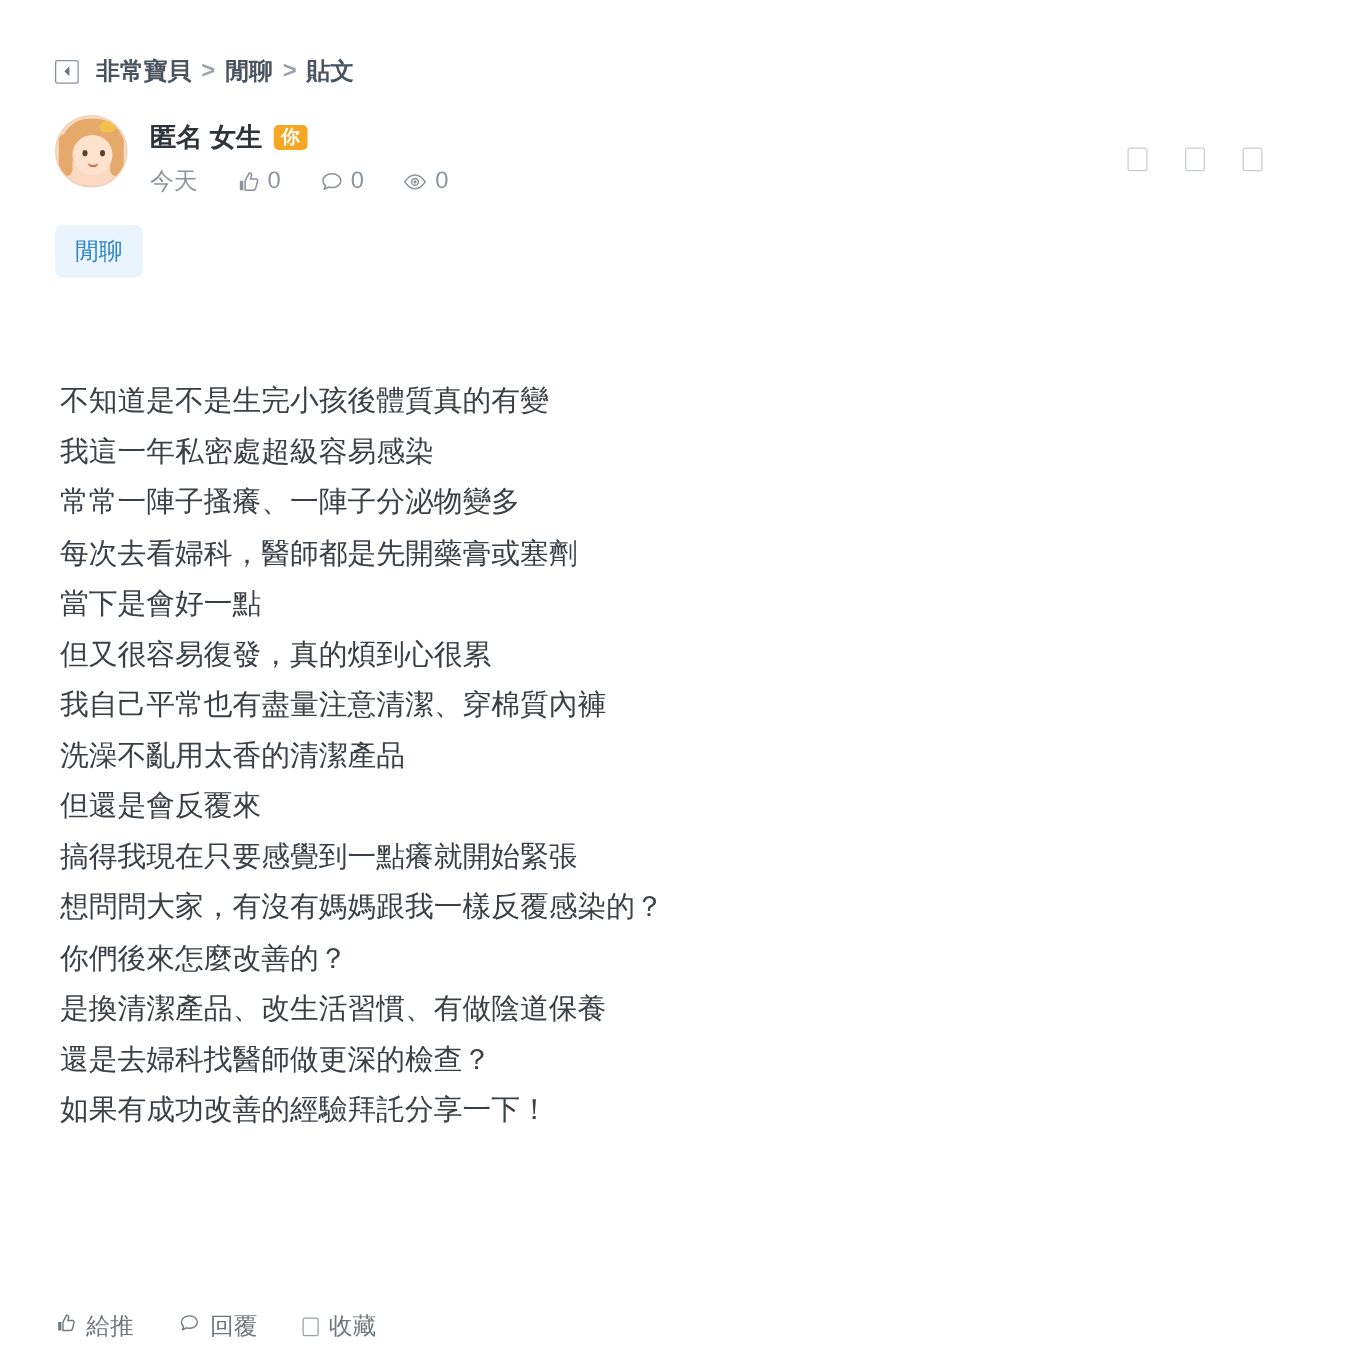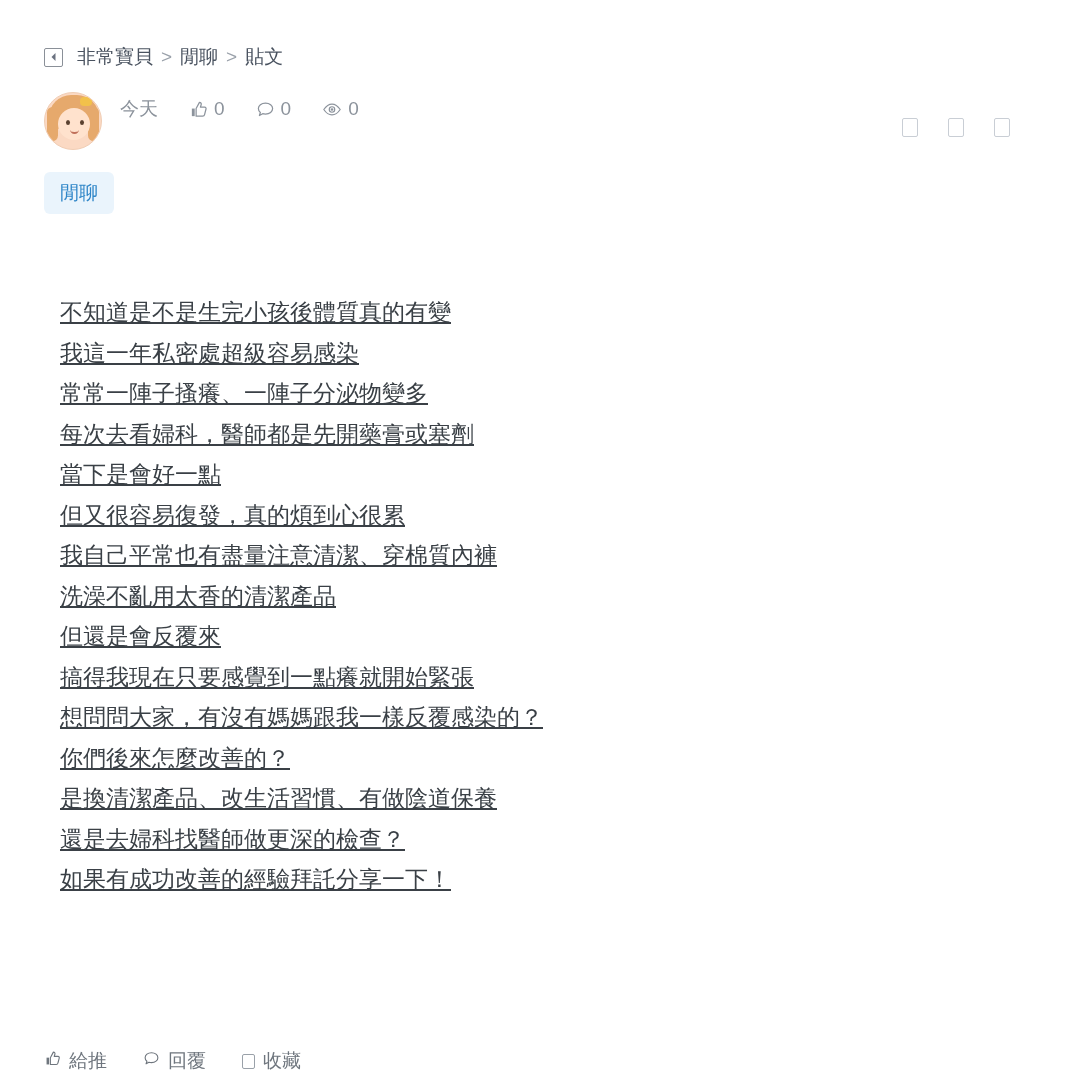--- a/index.html
+++ b/index.html
@@ -24,20 +24,21 @@
   }
 
   
   .breadcrumb {
     display: flex;
     align-items: center;
     gap: 8px;
     padding: 44px 0 0 44px;
     font-size: 19px;
     color: #5b6470;
+    font-weight: bold;
   }
   .back-box {
     width: 19px;
     height: 19px;
     border: 1.5px solid #8a9098;
     border-radius: 2px;
     display: flex;
     align-items: center;
     justify-content: center;
     color: #6b7280;
@@ -190,21 +191,21 @@
   }
 
   
   .post-body {
     margin: 78px 0 0 44px;
     font-size: 23px;
     line-height: 40.5px;
     color: #3a4046;
     max-width: 960px;
   }
-  .post-body p { margin: 16px; white-space: pre-wrap; text-decoration: underline; }
+  .post-body p { margin: 4px; white-space: pre-wrap; }
 
   
   .action-bar {
     position: absolute;
     left: 44px;
     bottom: 6px;
     display: flex;
     align-items: flex-end;
     gap: 36px;
     font-size: 19px;
@@ -247,20 +248,24 @@
       <div class="side-l"></div>
       <div class="side-r"></div>
       <div class="face"></div>
       <div class="eye l"></div>
       <div class="eye r"></div>
       <div class="mouth"></div>
       <div class="bow"></div>
     </div>
 
     <div class="author-meta">
+      <div class="author-line1">
+        <span>匿名 女生</span>
+        <span class="you-badge">你</span>
+      </div>
       <div class="author-line2">
         <span>今天</span>
 
         <span class="stat">
           <span>
             <svg width="19" height="19" viewBox="0 0 20 20" aria-hidden="true">
               <path d="M6 9 L6 17 L3 17 L3 9 Z" fill="#8c939c"></path>
               <path d="M7.5 9 L11 2.5 C12.6 2.5 13.2 3.8 12.8 5 L12 7.5 L16.5 7.5 C17.6 7.5 18.2 8.5 17.9 9.5 L16.4 15.3 C16.2 16.3 15.4 17 14.4 17 L7.5 17 Z" fill="none" stroke="#8c939c" stroke-width="1.3" stroke-linejoin="round"></path>
             </svg>
           </span>

